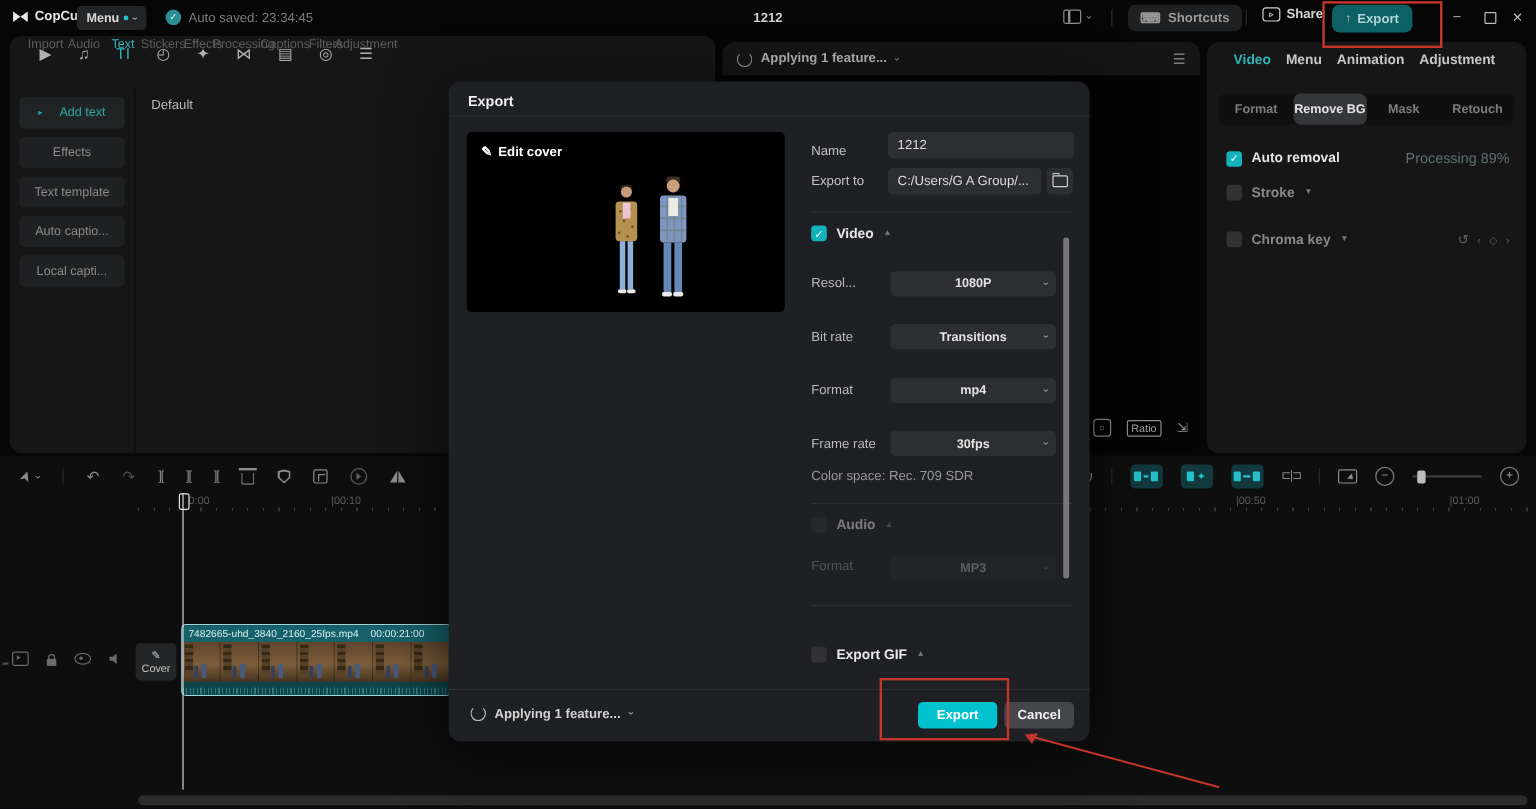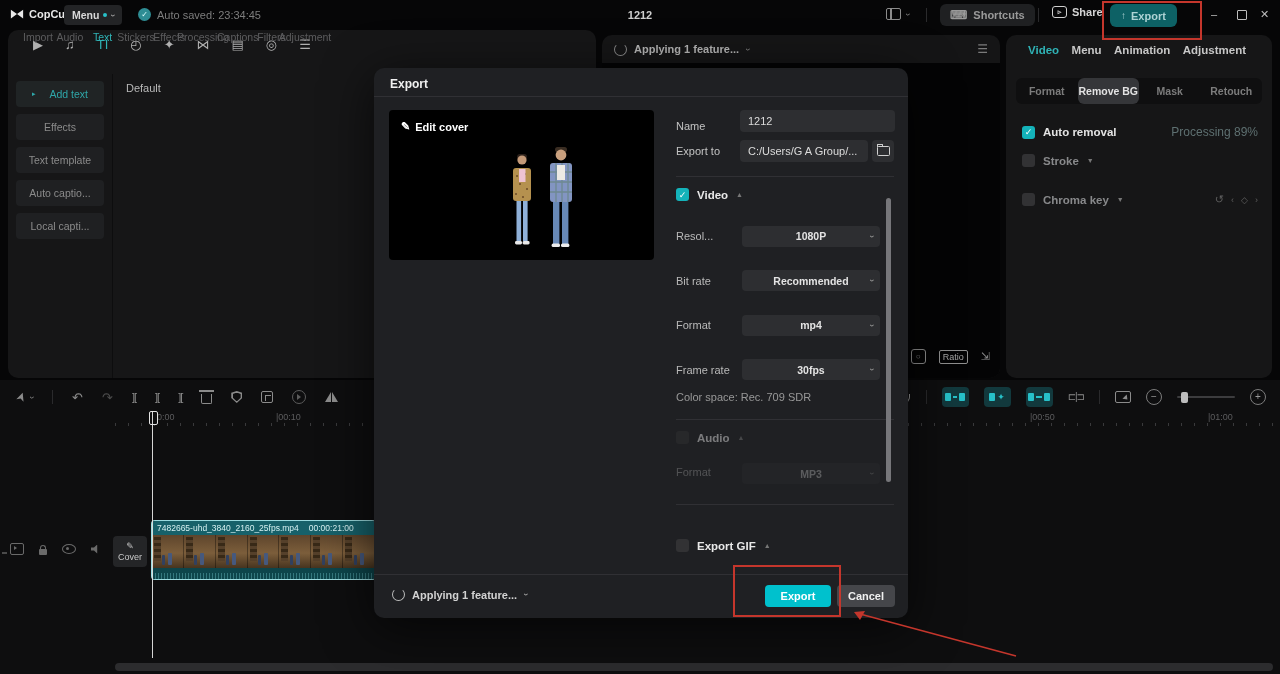--- a/index.html
+++ b/index.html
@@ -540,21 +540,21 @@
       <div class="dd-row">
         <span class="dd-label">Resol...</span>
         <div class="dd-box">
           <span>1080P</span>
           <span class="chev">›</span>
         </div>
       </div>
       <div class="dd-row">
         <span class="dd-label">Bit rate</span>
         <div class="dd-box">
-          <span>Recommended</span>
+          <span>Transitions</span>
           <span class="chev">›</span>
         </div>
       </div>
       <div class="dd-row">
         <span class="dd-label">Format</span>
         <div class="dd-box">
           <span>mp4</span>
           <span class="chev">›</span>
         </div>
       </div>

